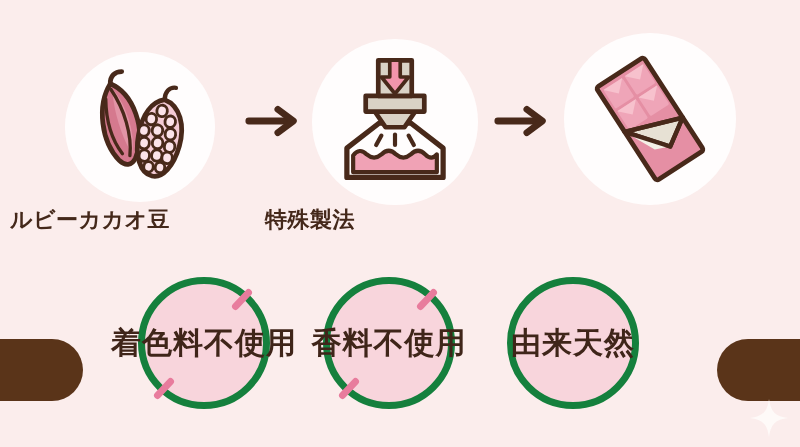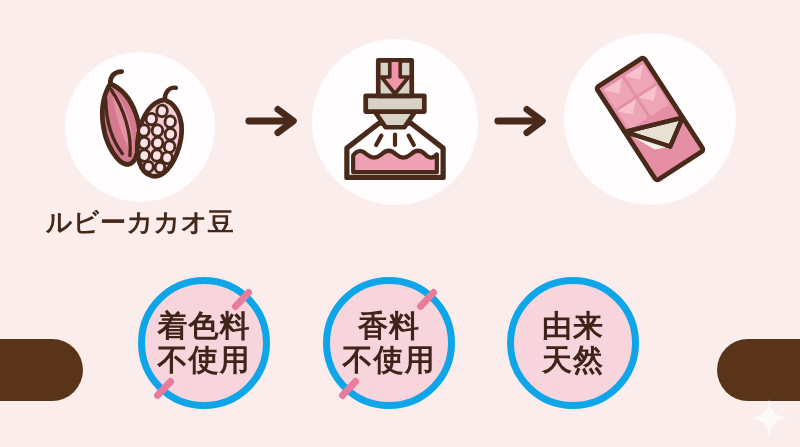--- a/index.html
+++ b/index.html
@@ -21,36 +21,35 @@
     display:flex;align-items:center;justify-content:center;
   }
   .circle-1{left:65px;top:52px;width:150px;height:150px;}
   .circle-2{left:312px;top:39px;width:166px;height:166px;}
   .circle-3{left:564px;top:33px;width:172px;height:172px;}
   .flow-arrow{position:absolute;width:62px;height:36px;}
   .arrow-1{left:243px;top:103px;}
   .arrow-2{left:492px;top:103px;}
   .step-label{
     position:absolute;top:207px;width:260px;
-    text-align:center;
-    font-size:26px;font-weight:800;
+    font-size:22px;font-weight:800;
     color:#44281a;letter-spacing:0.5px;
     line-height:1.2;
   }
   .label-1{left:10px;}
   .label-2{left:265px;}
   .label-3{left:520px;}
   
   .badge{
     position:absolute;top:277px;
     width:118px;height:118px;
     background:#f8d5dc;
-    border:7px solid #0ea5e9;
+    border:7px solid #15803d;
     border-radius:50%;
-    display:flex;flex-direction:column;
+    display:flex;flex-direction:row;
     align-items:center;justify-content:center;
   }
   .badge-1{left:138px;}
   .badge-2{left:323px;justify-content:center;}
   .badge-3{left:507px;}
   .badge-line{
     font-size:30px;font-weight:800;color:#3f2519;
     line-height:1.13;letter-spacing:1px;text-align:center;
     white-space:nowrap;
   }
@@ -137,20 +136,21 @@
         <path d="M45 54 L85 54 L74 70 L56 70 Z" fill="#d9d2c6" stroke="#48291a" stroke-width="4.5" stroke-linejoin="round"></path>
 
         <rect x="37" y="40" width="56" height="15" fill="#d9d2c6" stroke="#48291a" stroke-width="4.5" stroke-linejoin="round"></rect>
 
         <rect x="49" y="6" width="32" height="34" fill="#d9d2c6" stroke="#48291a" stroke-width="4.5" stroke-linejoin="round"></rect>
 
         <path d="M60 6 L70 6 L70 22 L78 22 L65 38 L52 22 L60 22 Z" fill="#f295ac" stroke="#48291a" stroke-width="3.5" stroke-linejoin="round"></path>
       </svg>
     </span>
   </div>
+  <div class="step-label label-2">特殊製法</div>
 
   <div class="flow-arrow arrow-2">
     <svg width="62" height="36" viewBox="0 0 64 36">
       <path d="M6 18 H44" stroke="#48291a" stroke-width="7" stroke-linecap="round" fill="none"></path>
       <path d="M36 6 L52 18 L36 30" stroke="#48291a" stroke-width="7" stroke-linecap="round" stroke-linejoin="round" fill="none"></path>
     </svg>
   </div>
 
   <div class="icon-circle circle-3">
     <span>

